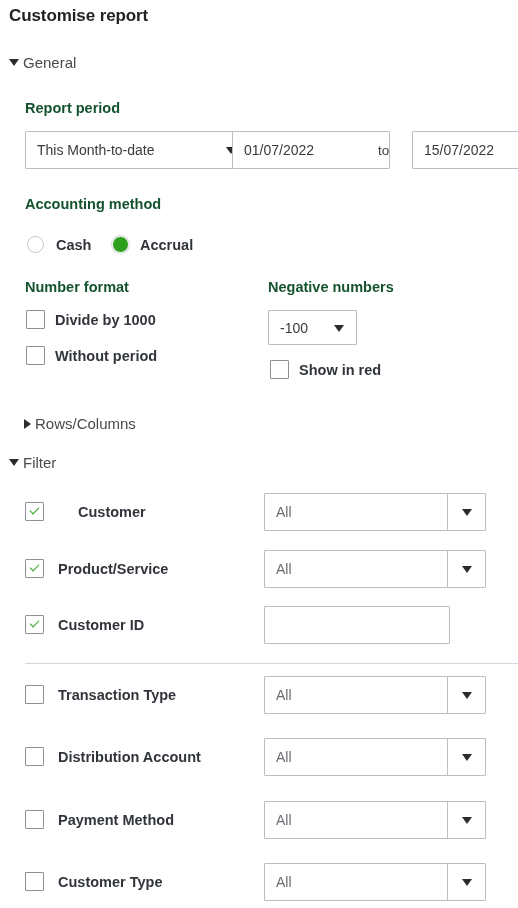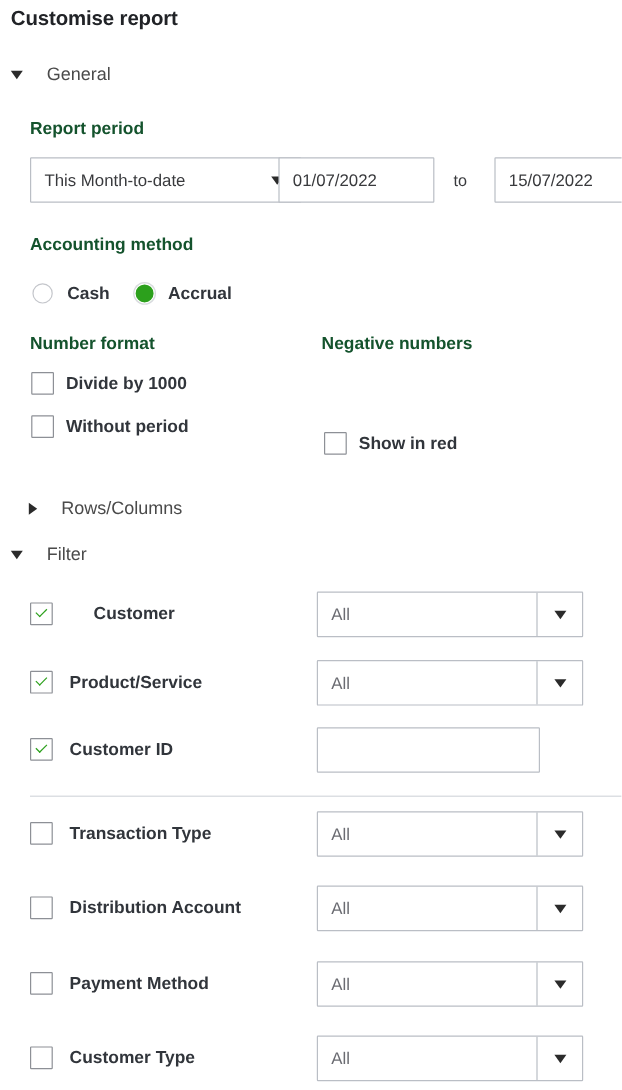--- a/index.html
+++ b/index.html
@@ -33,21 +33,21 @@
     font-weight: bold;
     color: #212327;
     letter-spacing: -0.1px;
   }
 
   
   .section-header {
     position: absolute;
     display: flex;
     align-items: center;
-    gap: 20px;
+    gap: 4px;
     font-size: 15px;
     color: #5e5e5e;
     cursor: pointer;
   }
   .section-header .caret {
     display: inline-block;
     width: 0;
     height: 0;
     margin-left: 9px;
   }
@@ -183,21 +183,21 @@
     <span class="section-label">General</span>
   </div>
 
   <div class="group-label" style="left:25px; top:100px;">Report period</div>
 
   <div class="box" style="left:25px; top:131px; width:226px; height:38px;">
     <span class="box-text">This Month-to-date</span>
     <span class="plain-caret" style="right:14px;"></span>
   </div>
 
-  <div class="box" style="left:232px; top:131px; width:130px; height:38px;">
+  <div class="box" style="left:232px; top:131px; width:158px; height:38px;">
     <span class="box-text">01/07/2022</span>
   </div>
 
   <div class="to-word" style="left:378px; top:143px;">to</div>
 
   <div class="box" style="left:412px; top:131px; width:130px; height:38px;">
     <span class="box-text">15/07/2022</span>
   </div>
 
   <div class="group-label" style="left:25px; top:196px;">Accounting method</div>
@@ -211,20 +211,24 @@
   <div class="group-label" style="left:25px; top:279px;">Number format</div>
 
   <div class="cbox" style="left:26px; top:310px;"></div>
   <div class="cbox-label" style="left:55px; top:312px;">Divide by 1000</div>
 
   <div class="cbox" style="left:26px; top:346px;"></div>
   <div class="cbox-label" style="left:55px; top:348px;">Without period</div>
 
   <div class="group-label" style="left:268px; top:279px;">Negative numbers</div>
 
+  <div class="box" style="left:268px; top:310px; width:89px; height:35px;">
+    <span class="box-text">-100</span>
+    <span class="plain-caret" style="right:12px;"></span>
+  </div>
 
   <div class="cbox" style="left:270px; top:360px;"></div>
   <div class="cbox-label" style="left:299px; top:362px;">Show in red</div>
 
   <div class="section-header" style="left:15px; top:415px;">
     <span class="caret right"></span>
     <span class="section-label">Rows/Columns</span>
   </div>
 
   <div class="section-header" style="left:0px; top:454px;">

